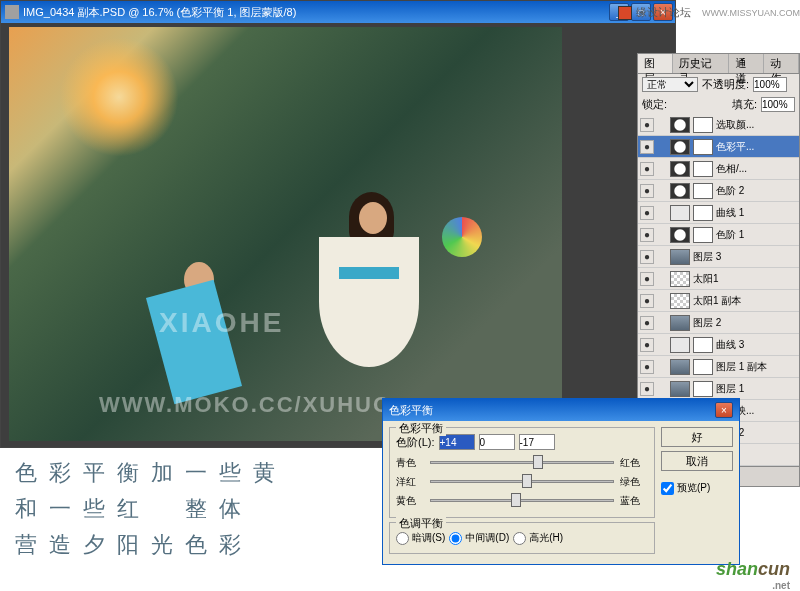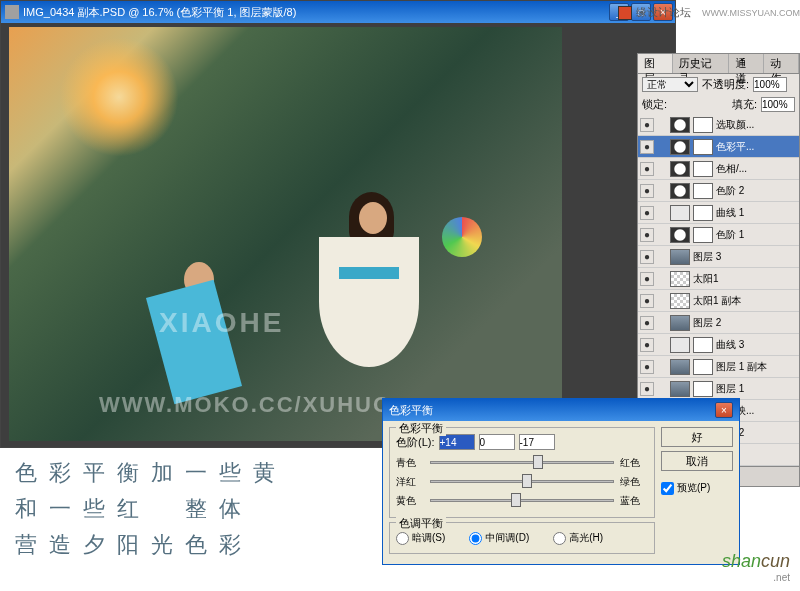--- a/index.html
+++ b/index.html
@@ -53,29 +53,29 @@
 .fieldset .legend{position:absolute;top:-7px;left:6px;background:#ece9d8;padding:0 3px;font-size:11px}
 .levels-row{display:flex;align-items:center;gap:4px;margin-bottom:4px}
 .level-input{width:36px;height:16px;border:1px solid #888;text-align:left;font-size:10px}
 .level-input.hl{background:#2a5ac0;color:#fff}
 .slider-row{display:flex;align-items:flex-end;gap:6px;margin:3px 0}
 .slider-row .lbl{width:28px;font-size:10px}
 .slider-row .end{width:28px;font-size:10px}
 .slider{flex:1;height:16px;position:relative;display:flex;align-items:center}
 .slider .track{width:100%;height:3px;background:#c0c0c0;border:1px solid #888}
 .slider .handle{position:absolute;width:10px;height:14px;background:#e0e0e0;border:1px solid #666;top:1px}
-.tone-row{display:flex;gap:24px;align-items:center;margin:2px 0}
+.tone-row{display:flex;gap:4px;align-items:center;margin:2px 0}
 .dlg-right{width:72px;display:flex;flex-direction:column;gap:4px}
 .dlg-btn{height:20px;border:1px solid #888;background:#ece9d8;font-size:11px;display:flex;align-items:center;justify-content:center}
 .chk{display:flex;align-items:flex-end;gap:3px;font-size:10px}
 
 .caption{position:absolute;left:15px;top:455px;font-size:22px;color:#557080;letter-spacing:12px;line-height:36px;font-family:SimHei,SimSun}
 .forum-tag{position:absolute;right:0;top:5px;font-size:11px;color:#555;display:flex;align-items:center;gap:4px}
 .forum-tag .box{width:14px;height:14px;background:#d84828;border:1px solid #333}
-.logo{position:absolute;right:10px;bottom:8px;font-size:18px;font-weight:normal;font-style:italic}
+.logo{position:absolute;right:10px;bottom:0;font-size:18px;font-weight:bold;font-style:italic}
 .logo .s1{color:#4a9a3a}.logo .s2{color:#6a5a3a}
 .logo .net{font-size:10px;color:#888;display:block;text-align:right;font-style:normal}
 </style>
 </head>
 <body>
 
 <div class="ps-window">
   <div class="titlebar">
     <div class="icon"></div>
     <span>IMG_0434 副本.PSD @ 16.7% (色彩平衡 1, 图层蒙版/8)</span>

